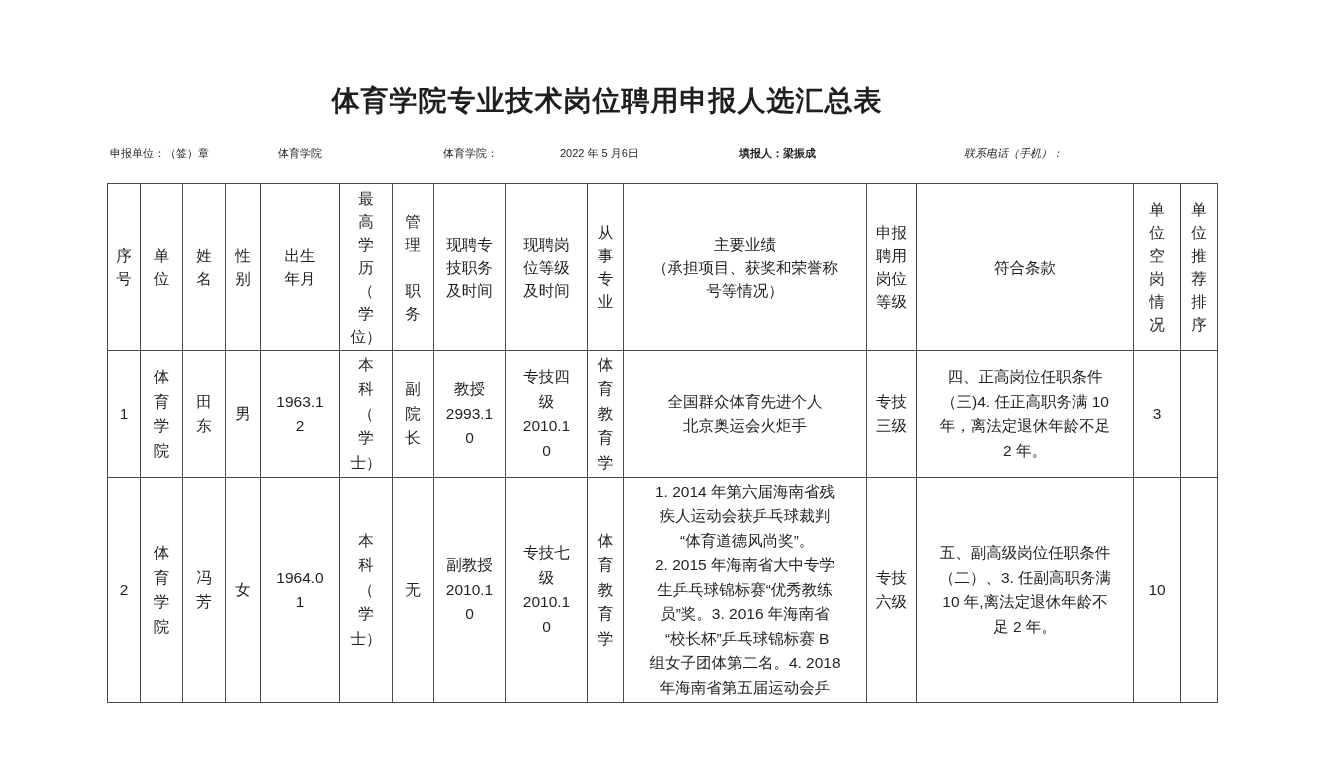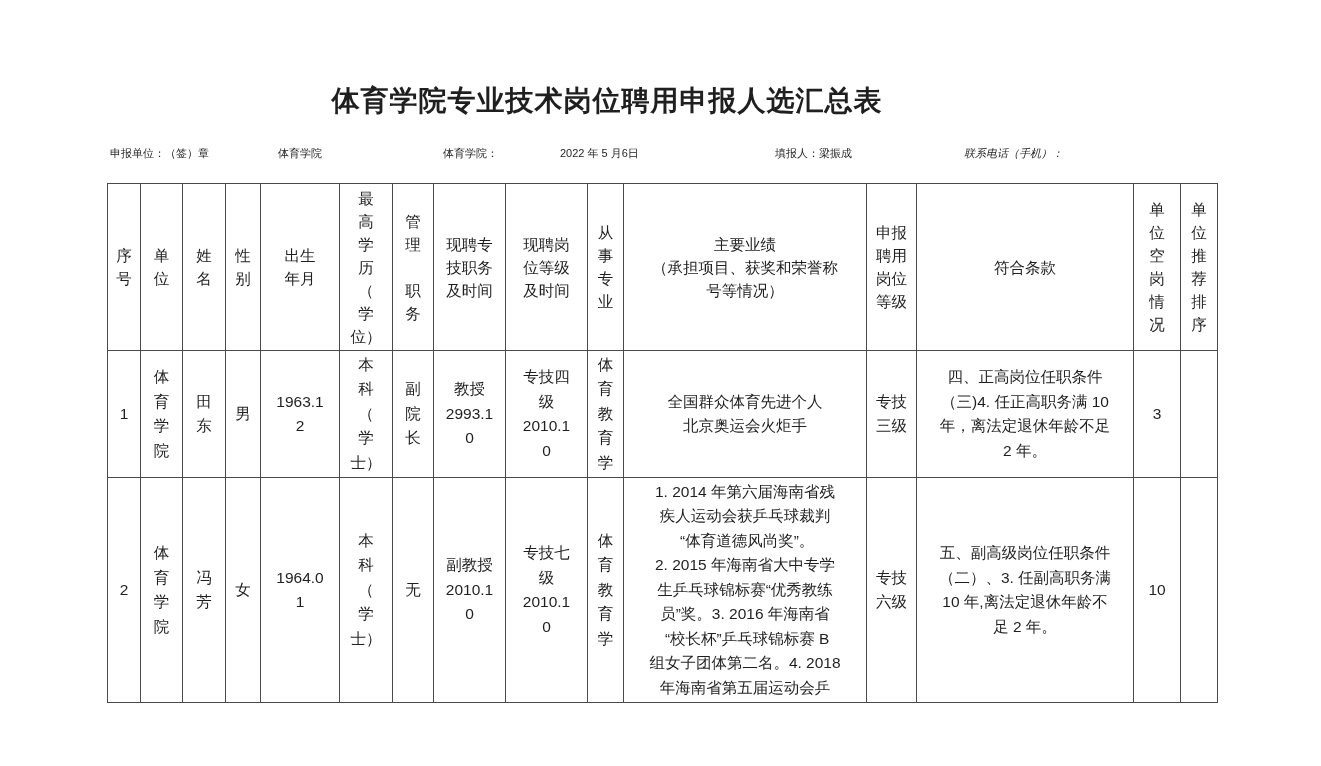--- a/index.html
+++ b/index.html
@@ -23,21 +23,21 @@
   .meta-line{
     position:absolute;
     top:146px;left:107px;width:1180px;height:24px;
     font-size:11px;
   }
   .meta-line span{position:absolute;top:0;white-space:pre;}
   .m-unit-label{left:3px;}
   .m-unit-value{left:171px;}
   .m-time-label{left:336px;}
   .m-time-value{left:431px;margin-left:22px;}
-  .m-filler{left:668px;}
+  .m-filler{left:632px;font-weight:bold;}
   .m-phone-label{left:857px;font-style:italic;}
 
   table.summary{
     position:absolute;
     left:107px;top:183px;
     width:1110px;
     border-collapse:collapse;
     table-layout:fixed;
   }
   table.summary th, table.summary td{

